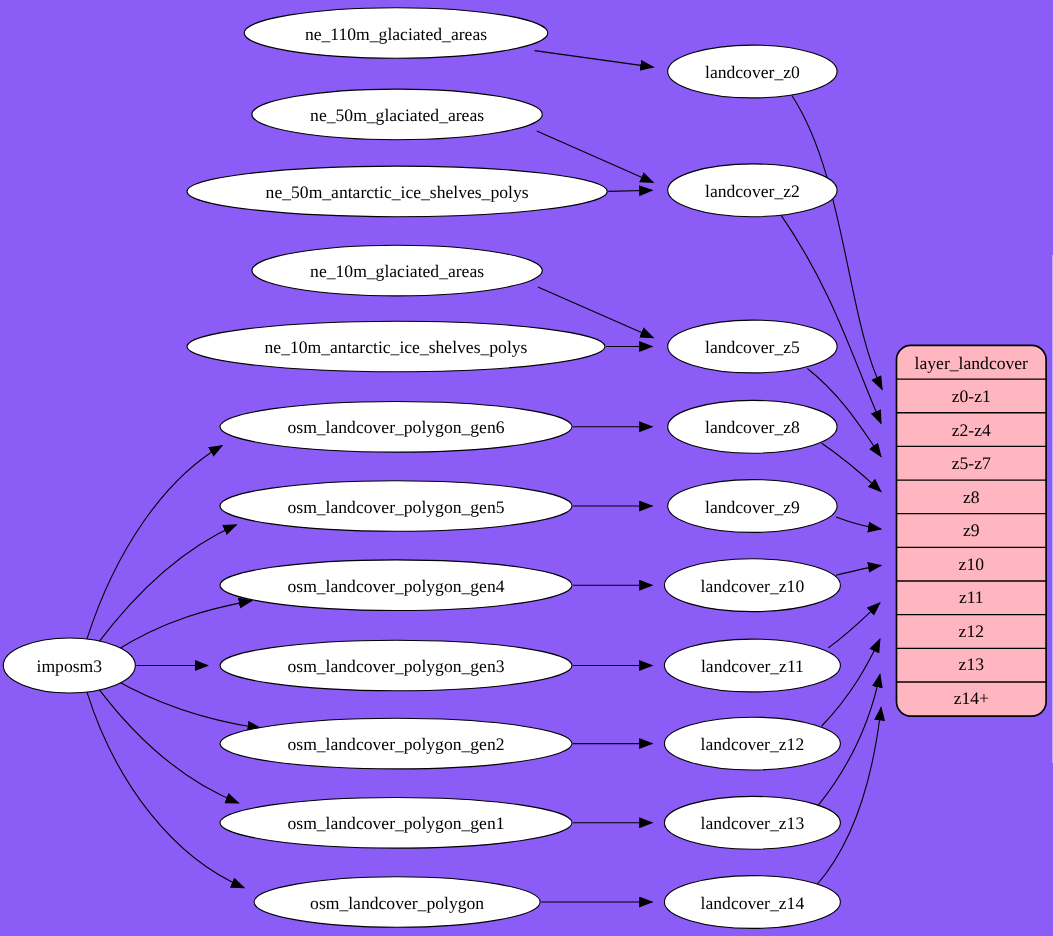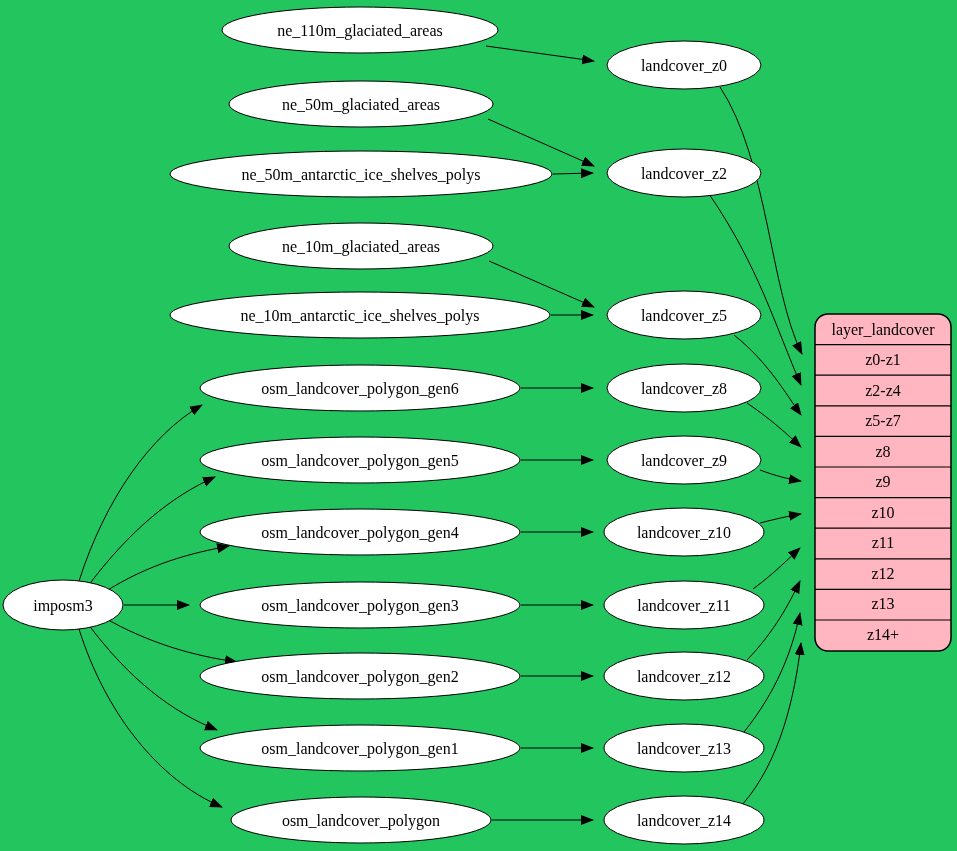--- a/index.html
+++ b/index.html
@@ -1,16 +1,16 @@
 <!DOCTYPE html>
 <html><head>
 <meta charset="utf-8">
 <style>
   html,body{margin:0;padding:0;background:#ffffff;}
-  .canvas{width:957px;height:851px;position:relative;background:#22c55e;overflow:hidden;}
+  .canvas{width:957px;height:851px;position:relative;background:#8b5cf6;overflow:hidden;}
   svg{display:block;}
   svg text{font-family:"Liberation Serif","DejaVu Serif",serif;font-size:16px;fill:#000000;}
   .node-shape{fill:#ffffff;stroke:#000000;stroke-width:1;}
   .edge{fill:none;stroke:#000000;stroke-width:1;}
   .record-divider{stroke:#000000;stroke-width:1.2;}
   .record-outline{stroke:#000000;stroke-width:1.5;}
   text.lbl{text-anchor:middle;}
 </style>
 </head>
 <body>

